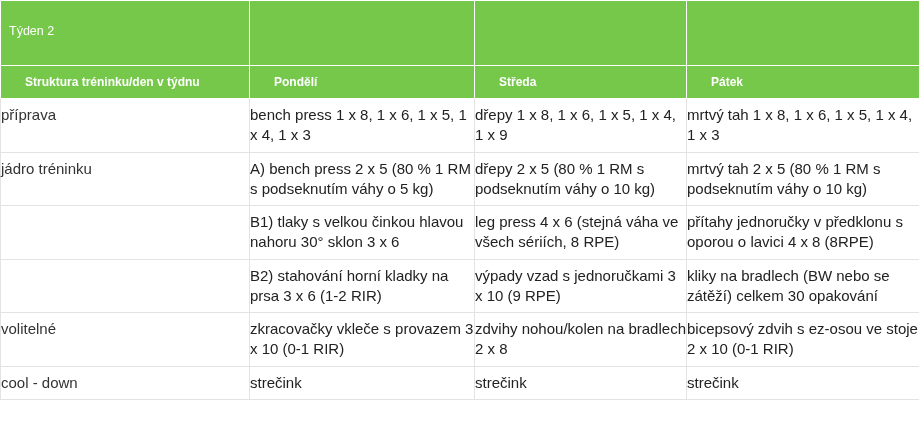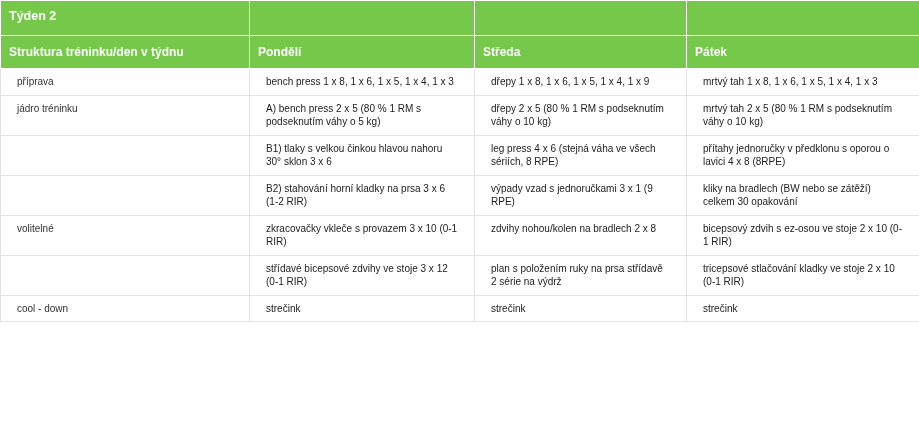--- a/index.html
+++ b/index.html
@@ -14,49 +14,49 @@
     overflow: hidden;
   }
   table.plan {
     border-collapse: collapse;
     width: 919px;
     table-layout: fixed;
   }
   table.plan td, table.plan th {
     border: 1px solid #ffffff;
     vertical-align: top;
-    padding: 6px 16px;
-    font-size: 10px;
+    padding: 6px 0;
+    font-size: 15px;
     line-height: 1.35;
     color: #222222;
     background: #ffffff;
     word-wrap: break-word;
   }
   
   col.c0 { width: 249px; }
   col.c1 { width: 225px; }
   col.c2 { width: 212px; }
   col.c3 { width: 233px; }
 
   
   tr.title-row td {
     background: #76c84a;
     color: #ffffff;
-    font-weight: bold;
+    font-weight: normal;
     font-size: 12.5px;
     height: 20px;
-    padding: 7px 8px;
+    padding: 22px 8px;
     border-color: #ffffff;
   }
   tr.head-row td {
     background: #76c84a;
     color: #ffffff;
     font-weight: bold;
     font-size: 12px;
-    padding: 8px 8px;
+    padding: 8px 24px;
     border-color: #ffffff;
   }
   tr.head-row td.day {
   }
   
   tr.body-row td {
     border: 1px solid #e3e3e3;
     background: #ffffff;
   }
   tr.body-row td.label {
@@ -101,34 +101,28 @@
     </tr>
     <tr class="body-row">
       <td class="label"></td>
       <td>B1) tlaky s velkou činkou hlavou nahoru 30° sklon 3 x 6</td>
       <td>leg press 4 x 6 (stejná váha ve všech sériích, 8 RPE)</td>
       <td>přítahy jednoručky v předklonu s oporou o lavici 4 x 8 (8RPE)</td>
     </tr>
     <tr class="body-row">
       <td class="label"></td>
       <td>B2) stahování horní kladky na prsa 3 x 6 (1-2 RIR)</td>
-      <td>výpady vzad s jednoručkami 3 x 1 (9 RPE)</td>
+      <td>výpady vzad s jednoručkami 3 x 10 (9 RPE)</td>
       <td>kliky na bradlech (BW nebo se zátěží) celkem 30 opakování</td>
     </tr>
     <tr class="body-row">
       <td class="label">volitelné</td>
       <td>zkracovačky vkleče s provazem 3 x 10 (0-1 RIR)</td>
       <td>zdvihy nohou/kolen na bradlech 2 x 8</td>
       <td>bicepsový zdvih s ez-osou ve stoje 2 x 10 (0-1 RIR)</td>
-    </tr>
-    <tr class="body-row">
-      <td class="label"></td>
-      <td>střídavé bicepsové zdvihy ve stoje 3 x 12 (0-1 RIR)</td>
-      <td>plan s položením ruky na prsa střídavě 2 série na výdrž</td>
-      <td>tricepsové stlačování kladky ve stoje 2 x 10 (0-1 RIR)</td>
     </tr>
     <tr class="body-row">
       <td class="label">cool - down</td>
       <td>strečink</td>
       <td>strečink</td>
       <td>strečink</td>
     </tr>
   </tbody>
 </table>
 

